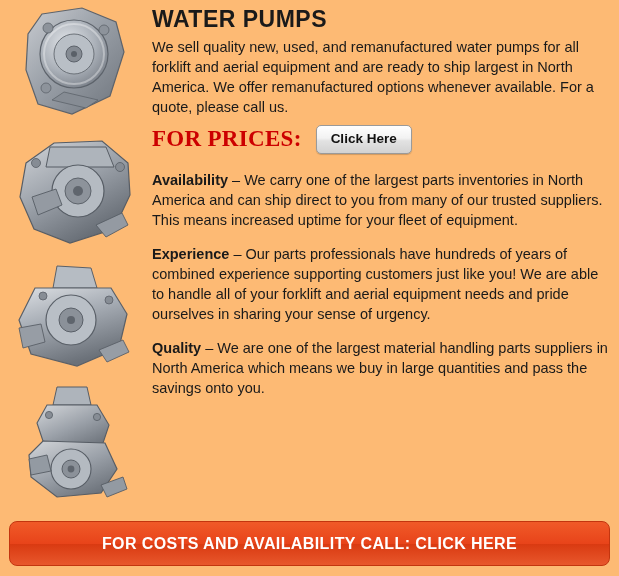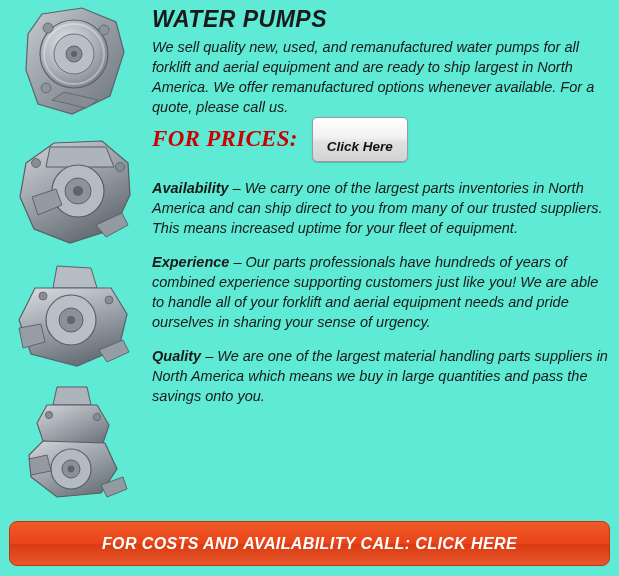--- a/index.html
+++ b/index.html
@@ -7,22 +7,21 @@
     margin: 0; padding: 0;
     width: 619px; height: 576px;
     background: #ffffff;
     font-family: "Liberation Sans", sans-serif;
   }
   .page {
     position: relative;
     width: 619px;
     height: 576px;
     overflow: hidden;
-    background: #5eead4;
-    font-style: italic;
+    background: #fdba74;
   }
 
   
   .img-col {
     position: absolute;
     left: 0; top: 0;
     width: 150px;
     height: 516px;
   }
   .pump-cell {
@@ -52,37 +51,37 @@
   }
   p.intro {
     margin: 0;
     font-size: 14.5px;
     line-height: 1.38;
     color: #1a1a1a;
   }
   .prices-row {
     display: flex;
     align-items: center;
-    margin-top: 0;
+    margin-top: 8px;
     margin-bottom: 16px;
   }
   .prices-label {
     font-size: 23px;
     font-weight: bold;
     color: #cc0000;
     letter-spacing: 0.3px;
     margin-right: 14px;
     font-family: "Liberation Serif", serif;
   }
   .click-btn {
     display: inline-block;
     background: linear-gradient(to bottom, #ffffff 0%, #f2f2f2 45%, #e2e2e2 55%, #d2d2d2 100%);
     border: 1px solid #9a9a9a;
     border-radius: 5px;
-    padding: 22px 14px 7px 14px;
+    padding: 6px 14px 7px 14px;
     font-size: 13.5px;
     font-weight: bold;
     color: #111111;
     text-decoration: none;
     box-shadow: 0 1px 1px rgba(0,0,0,0.18);
     cursor: pointer;
     line-height: 1;
   }
   .feature {
     margin: 0 0 14px 0;

